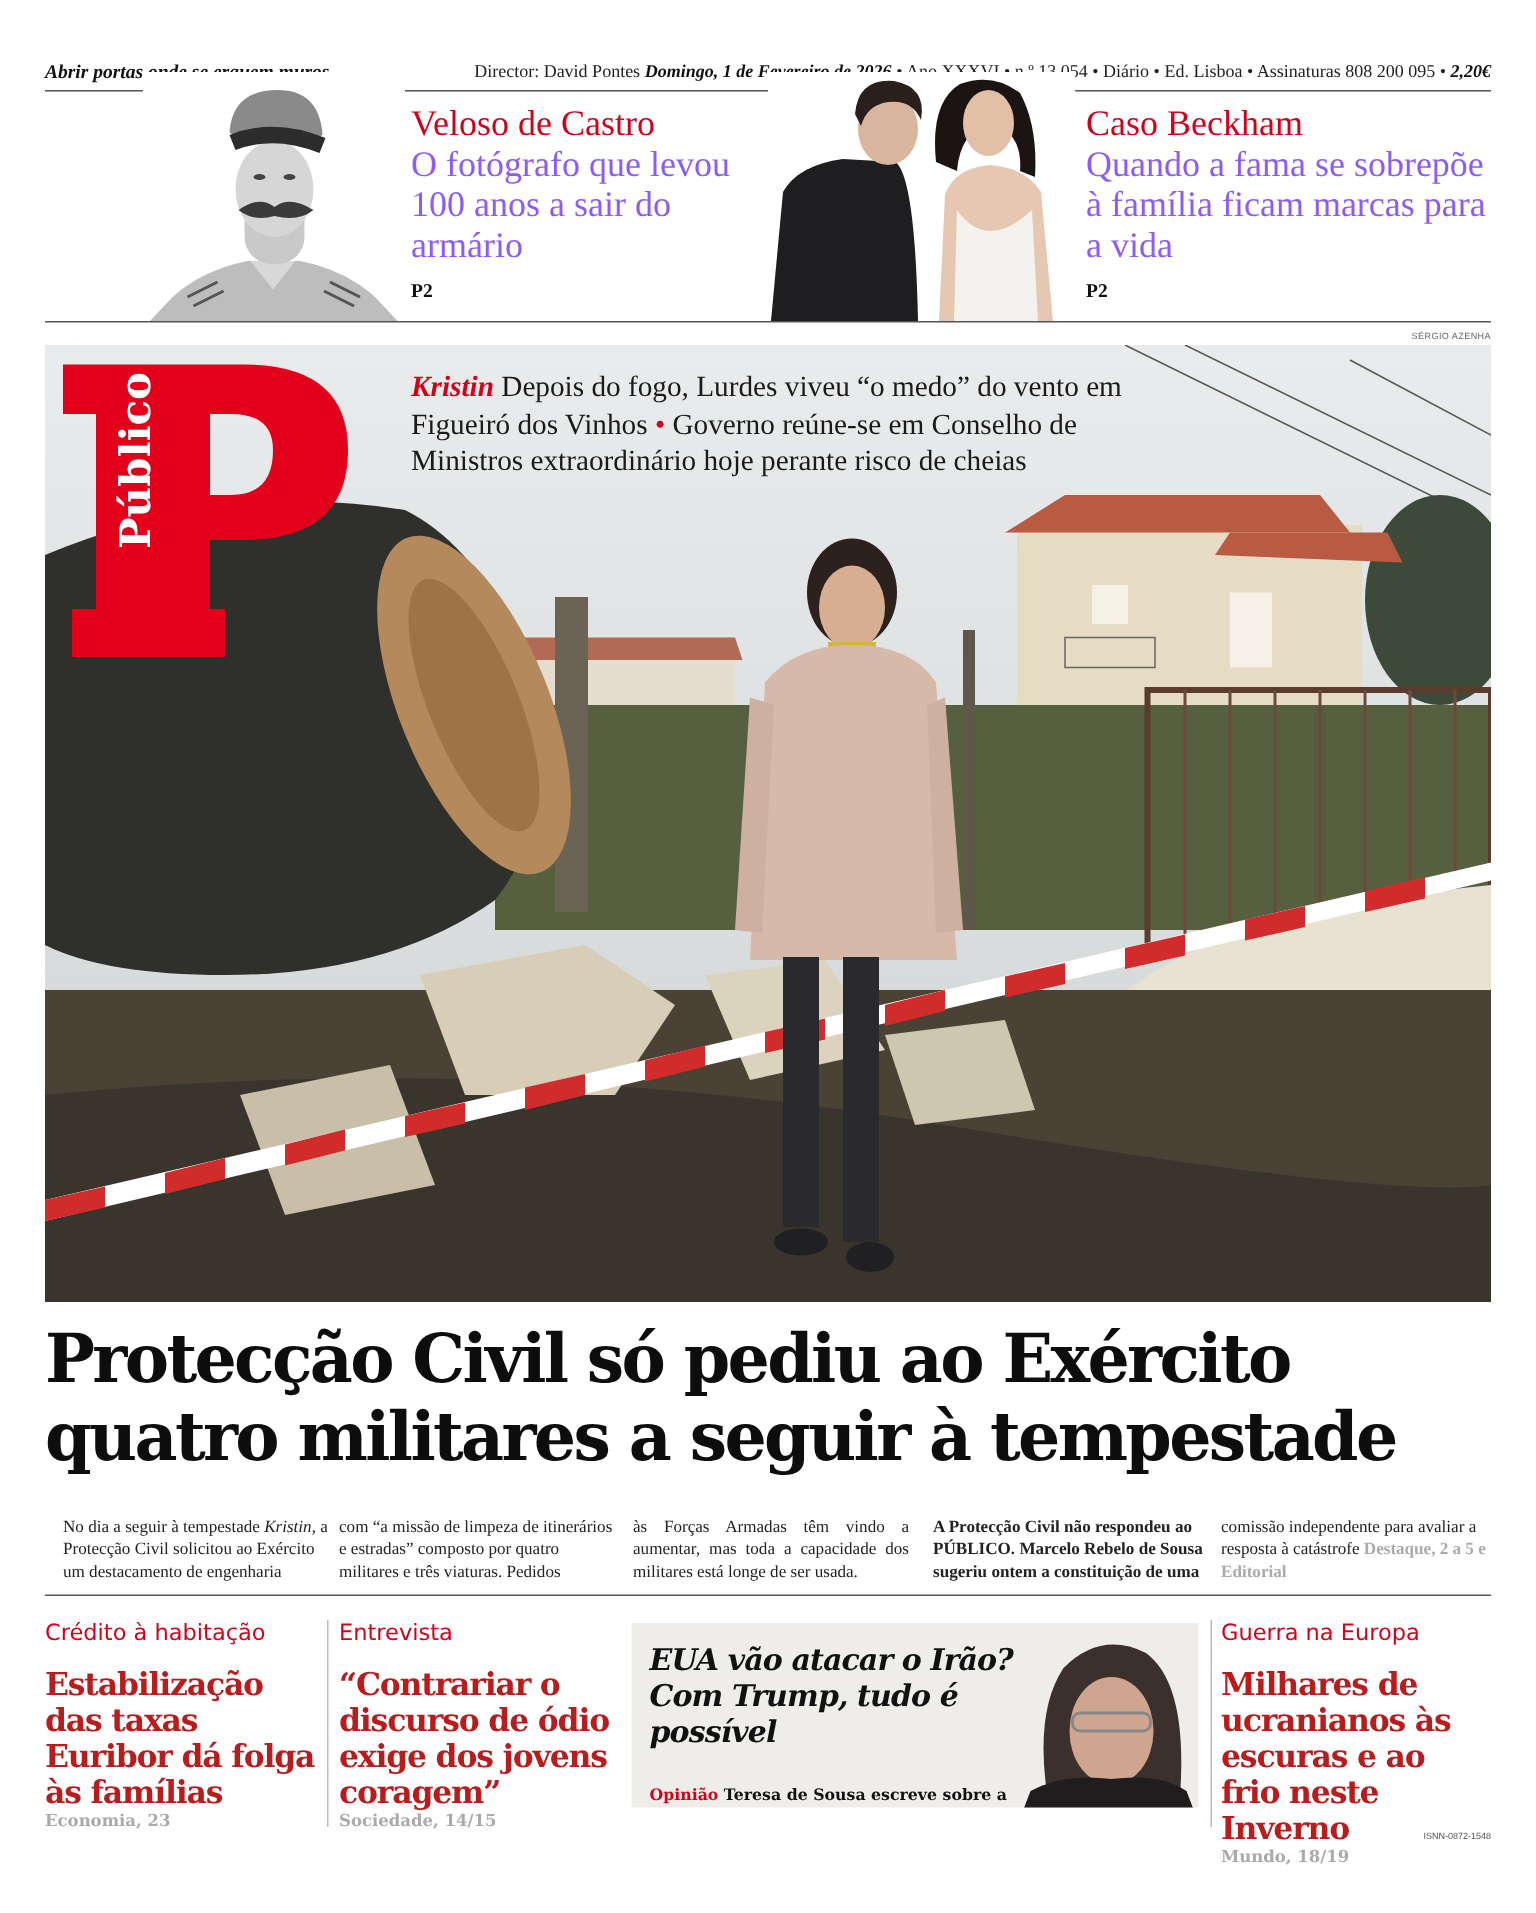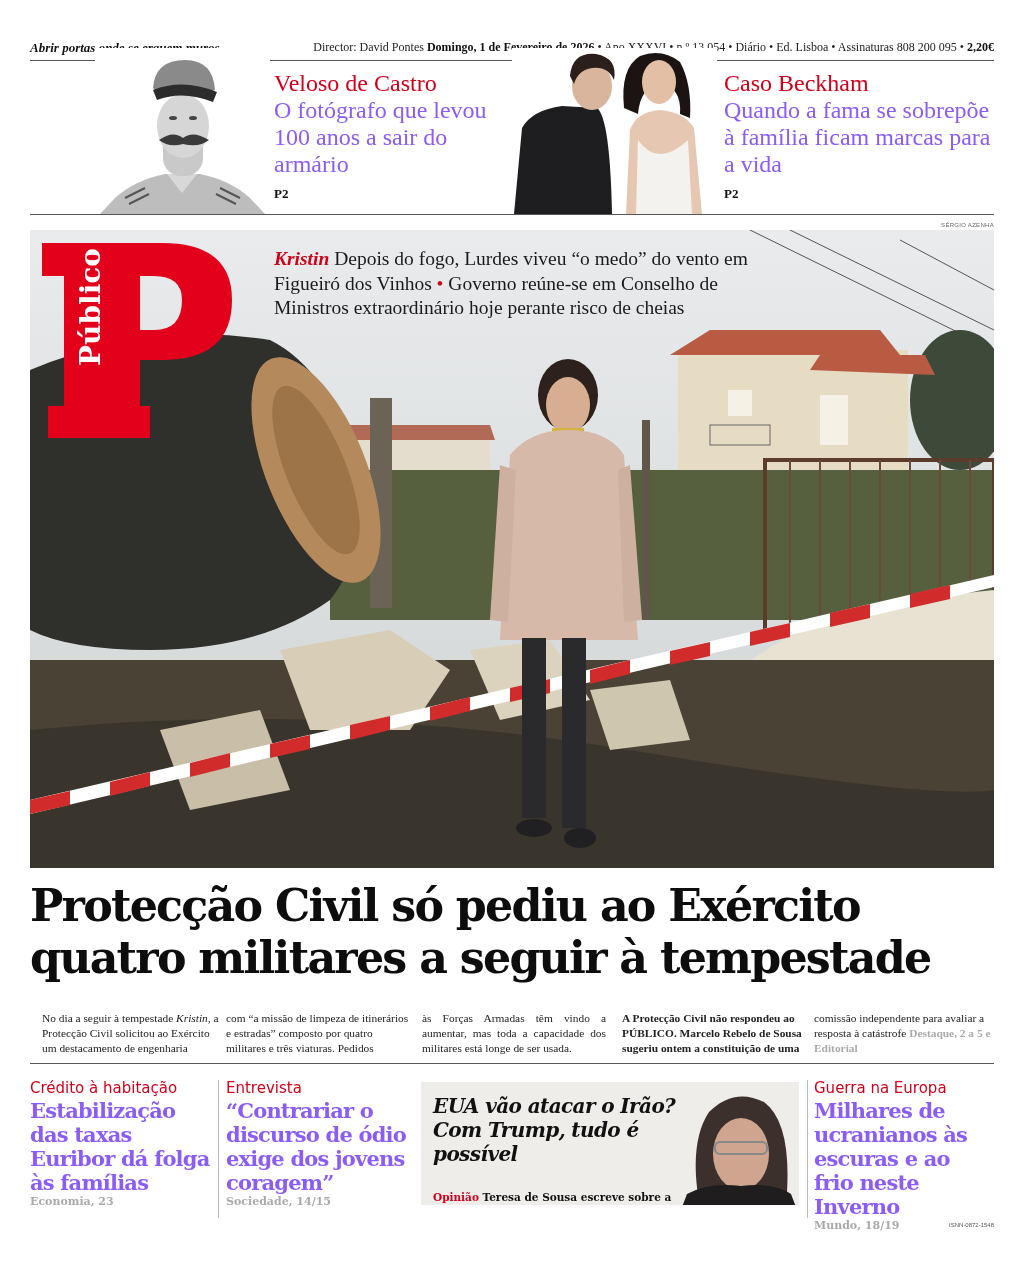--- a/index.html
+++ b/index.html
@@ -3,21 +3,21 @@
 <meta charset="utf-8">
 <style>
   * { box-sizing: border-box; margin: 0; padding: 0; }
   html, body { width: 1024px; height: 1275px; background: #ffffff; overflow: hidden; }
   body { position: relative; font-family: "DejaVu Serif", "Liberation Serif", serif; color: #111; }
 
   
   .topline { position: absolute; left: 30px; top: 38px; width: 964px; height: 20px; }
   .slogan { position: absolute; left: 0; top: 2px; font-family: "Liberation Serif", serif; font-style: italic; font-weight: bold; font-size: 13px; color: #111; }
   .masthead-info { position: absolute; right: 0; top: 2px; font-family: "Liberation Serif", serif; font-size: 12px; color: #222; white-space: nowrap; }
-  .masthead-info b { font-weight: bold; color: #111; }
+  .masthead-info b { font-weight: bold; color: #111; font-style: italic; }
   .rule-top { position: absolute; left: 30px; top: 60px; width: 964px; height: 1px; background: #555; }
   .rule-teaser { position: absolute; left: 30px; top: 214px; width: 964px; height: 1px; background: #555; }
 
   
   .teaser-photo { position: absolute; overflow: hidden; }
   .teaser-text { position: absolute; font-family: "Liberation Serif", serif; }
   .teaser-kicker { font-size: 24px; color: #d0021b; line-height: 27px; }
   .teaser-head { font-size: 24px; color: #8b5cf6; line-height: 27px; }
   .teaser-section { font-size: 13px; font-weight: bold; color: #111; margin-top: 8px; }
 
@@ -34,21 +34,21 @@
   .main-headline { position: absolute; left: 30px; top: 880px; width: 980px; font-family: "DejaVu Serif", serif; font-weight: bold; font-size: 45px; line-height: 52px; color: #0d0d0d; letter-spacing: -1.8px; transform: scaleX(0.985); transform-origin: left top; }
 
   .lead { position: absolute; top: 1011px; width: 184px; font-family: "Liberation Serif", serif; font-size: 11.4px; line-height: 15px; color: #222; }
   .lead .ref { color: #aaa; font-weight: bold; }
 
   .rule-bottom { position: absolute; left: 30px; top: 1063px; width: 964px; height: 1px; background: #555; }
 
   
   .box { position: absolute; top: 1077px; font-family: "Liberation Serif", serif; }
   .box-kicker { font-size: 17px; color: #d0021b; line-height: 22px; font-family: "DejaVu Sans", sans-serif; font-size: 15px; }
-  .box-head { font-family: "DejaVu Serif", serif; font-weight: bold; font-size: 21px; line-height: 24px; color: #8b5cf6; letter-spacing: -0.8px; margin-top: 0; }
+  .box-head { font-family: "DejaVu Serif", serif; font-weight: bold; font-size: 21px; line-height: 24px; color: #b91c1c; letter-spacing: -0.8px; margin-top: 12px; }
   .box-ref { font-family: "DejaVu Serif", serif; font-weight: bold; font-size: 11px; color: #aaa; margin-top: 0; }
   .vrule { position: absolute; top: 1080px; width: 1px; height: 138px; background: #bbb; }
 
   .opinion-box { position: absolute; left: 421px; top: 1082px; width: 378px; height: 123px; background: #efedea; overflow: hidden; text-decoration: underline; }
   .op-head { position: absolute; left: 12px; top: 12px; width: 255px; font-family: "DejaVu Serif", serif; font-style: italic; font-weight: bold; font-size: 20px; line-height: 24px; color: #111; letter-spacing: -0.6px; }
   .op-deck { position: absolute; left: 12px; top: 108px; width: 240px; font-family: "DejaVu Serif", serif; font-size: 10.5px; line-height: 15px; color: #111; font-weight: bold; }
   .op-deck .k { color: #d0021b; }
   .op-deck .r { color: #aaa; }
   .op-photo { position: absolute; right: 0; top: 0; width: 120px; height: 133px; }
 

